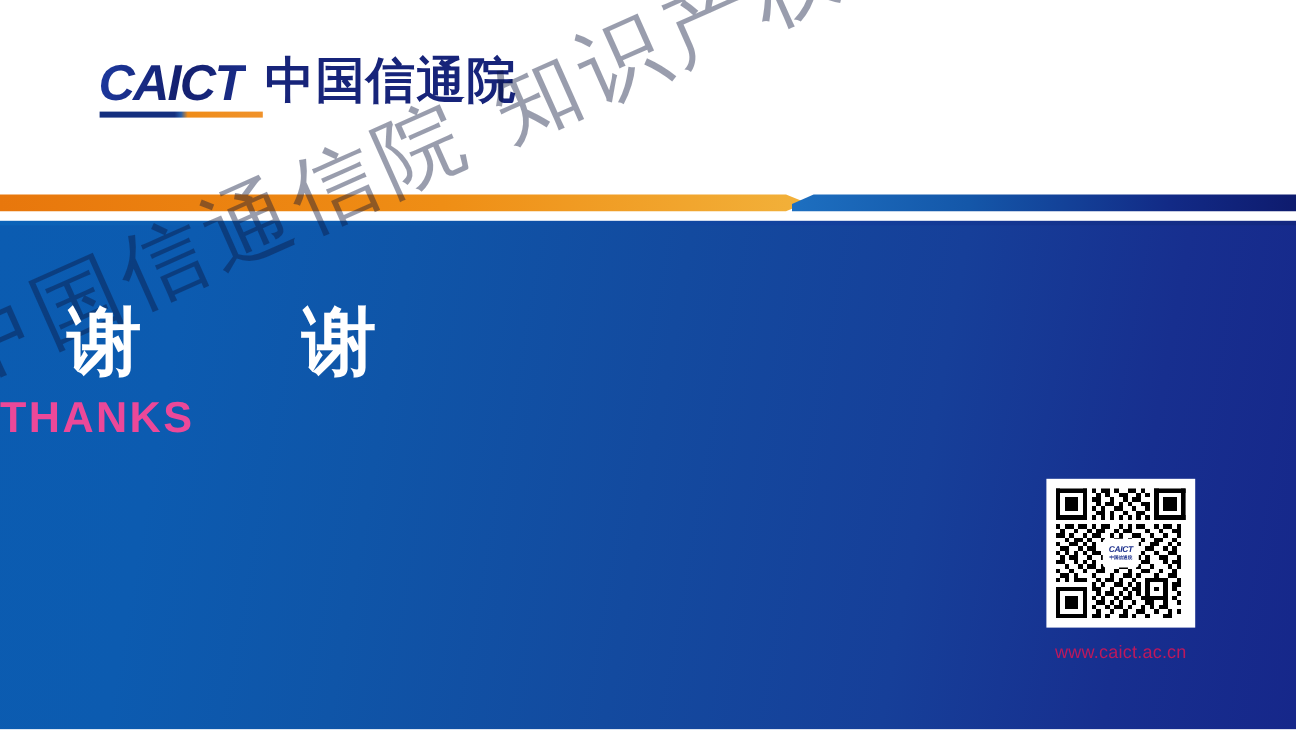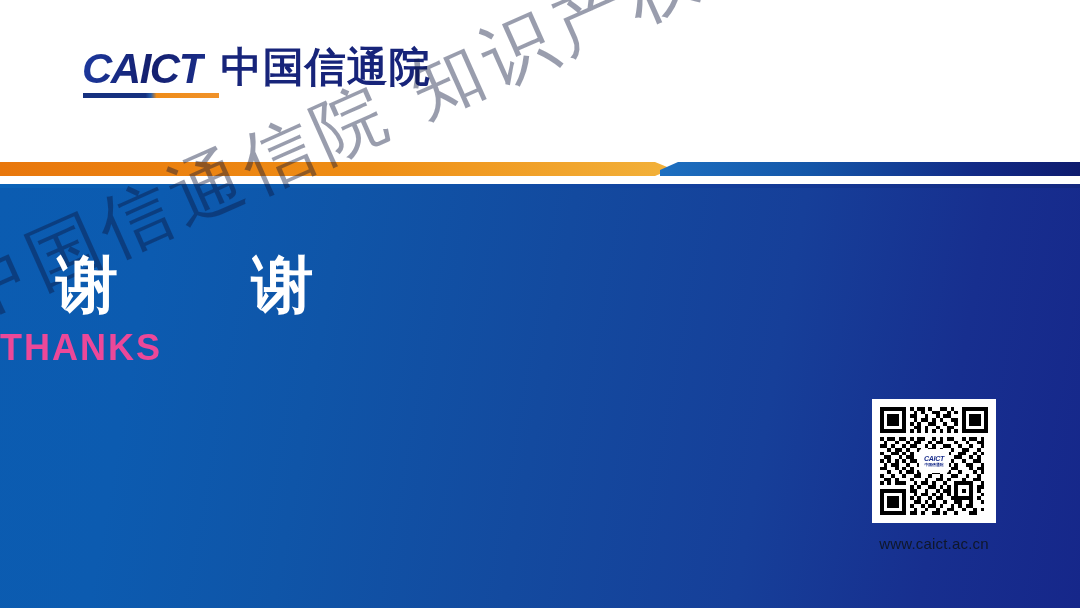--- a/index.html
+++ b/index.html
@@ -211,21 +211,21 @@
     margin-top: 1px;
     transform: scale(0.95);
   }
 
   .qr-url {
     margin-top: 12px;
     width: 124px;
     text-align: center;
     font-family: "Liberation Sans", "DejaVu Sans", sans-serif;
     font-size: 15px;
-    color: #0f172a;
+    color: #be185d;
     letter-spacing: 0.2px;
     white-space: nowrap;
   }
 </style>
 </head>
 <body>
 
 <div class="slide">
 
   <div class="blue-panel"></div>

